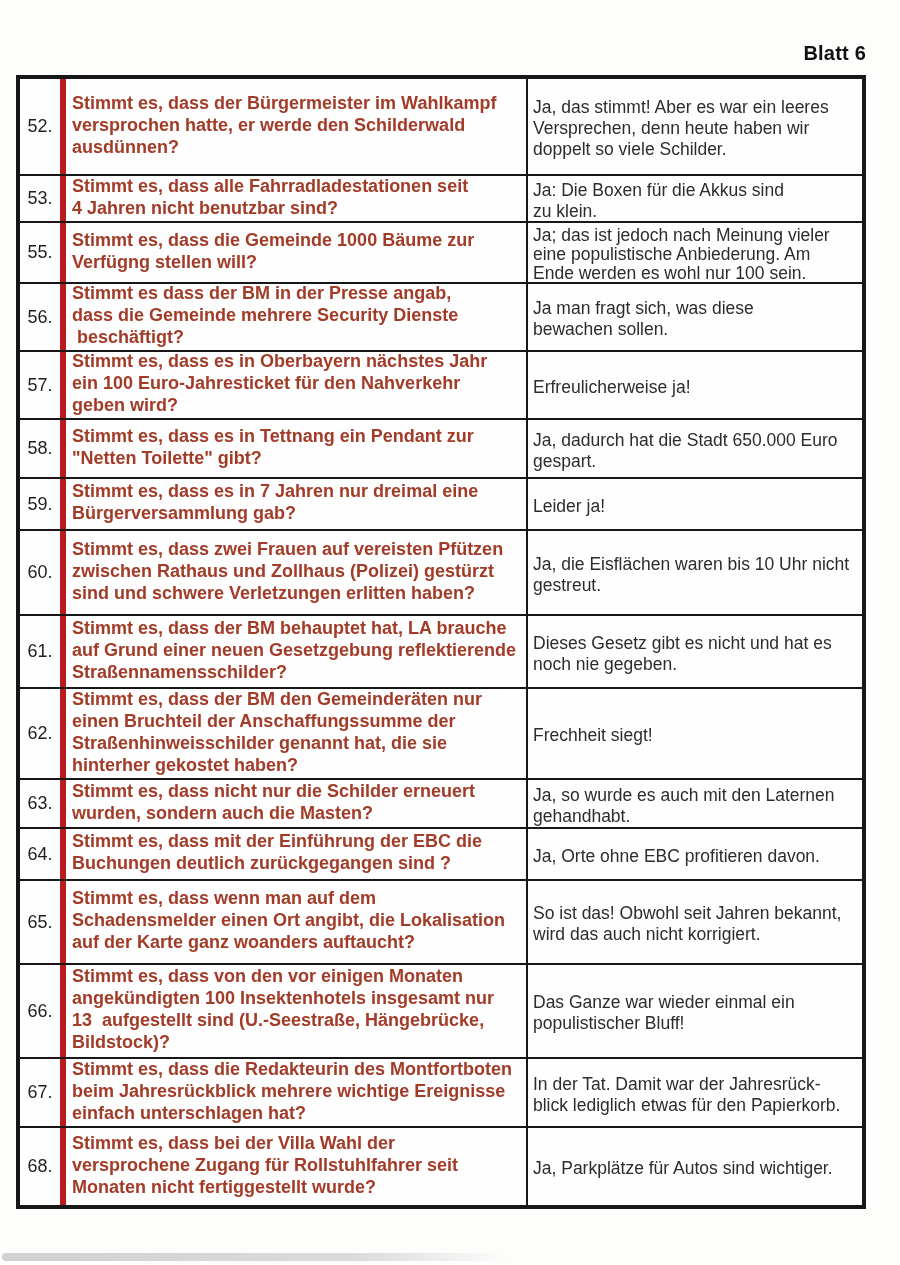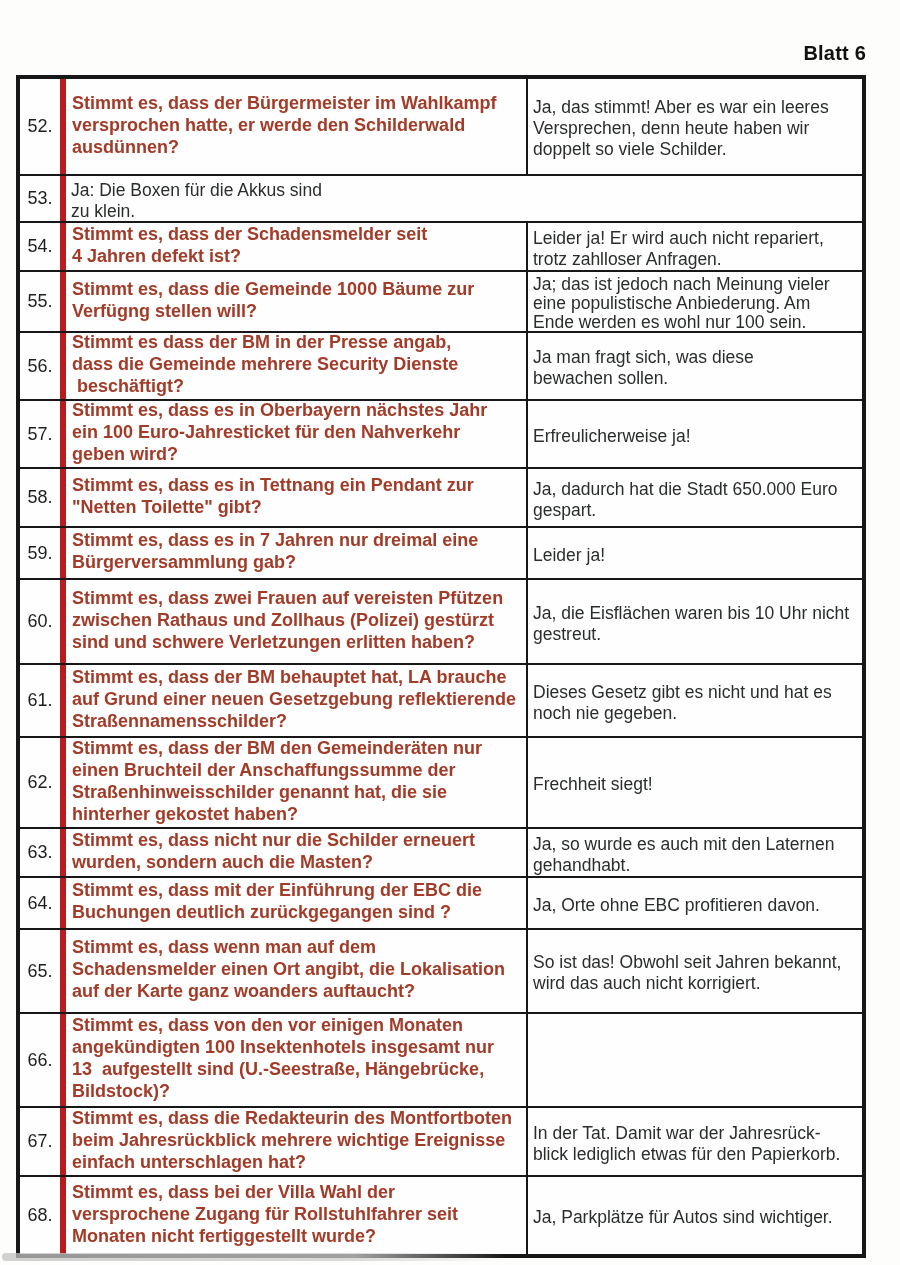--- a/index.html
+++ b/index.html
@@ -108,37 +108,30 @@
       </div>
     <div class="cell-a">
         <div class="a-text">Ja, das stimmt! Aber es war ein leeres
 Versprechen, denn heute haben wir
 doppelt so viele Schilder.</div>
       </div>
   </div>
 
   <div class="row" style="height:47px">
     <div class="cell-num">53.</div>
+    <div class="cell-q">
+        <div class="q-text">Stimmt es, dass alle Fahrradladestationen seit
+4 Jahren nicht benutzbar sind?</div>
+      </div>
     <div class="cell-a">
         <div class="a-text">Ja: Die Boxen für die Akkus sind
 zu klein.</div>
       </div>
   </div>
 
-  <div class="row" style="height:49px">
-    <div class="cell-num">54.</div>
-    <div class="cell-q">
-        <div class="q-text">Stimmt es, dass der Schadensmelder seit
-4 Jahren defekt ist?</div>
-      </div>
-    <div class="cell-a">
-        <div class="a-text">Leider ja! Er wird auch nicht repariert,
-trotz zahlloser Anfragen.</div>
-      </div>
-  </div>
 
   <div class="row" style="height:61px">
     <div class="cell-num">55.</div>
     <div class="cell-q">
         <div class="q-text">Stimmt es, dass die Gemeinde 1000 Bäume zur
 Verfügng stellen will?</div>
       </div>
     <div class="cell-a">
         <div class="a-text lh-tight">Ja; das ist jedoch nach Meinung vieler
 eine populistische Anbiederung. Am
@@ -270,20 +263,24 @@
   </div>
 
   <div class="row" style="height:94px">
     <div class="cell-num">66.</div>
     <div class="cell-q">
         <div class="q-text">Stimmt es, dass von den vor einigen Monaten
 angekündigten 100 Insektenhotels insgesamt nur
 13  aufgestellt sind (U.-Seestraße, Hängebrücke,
 Bildstock)?</div>
       </div>
+    <div class="cell-a">
+        <div class="a-text">Das Ganze war wieder einmal ein
+populistischer Bluff!</div>
+      </div>
   </div>
 
   <div class="row" style="height:69px">
     <div class="cell-num">67.</div>
     <div class="cell-q">
         <div class="q-text">Stimmt es, dass die Redakteurin des Montfortboten
 beim Jahresrückblick mehrere wichtige Ereignisse
 einfach unterschlagen hat?</div>
       </div>
     <div class="cell-a">

